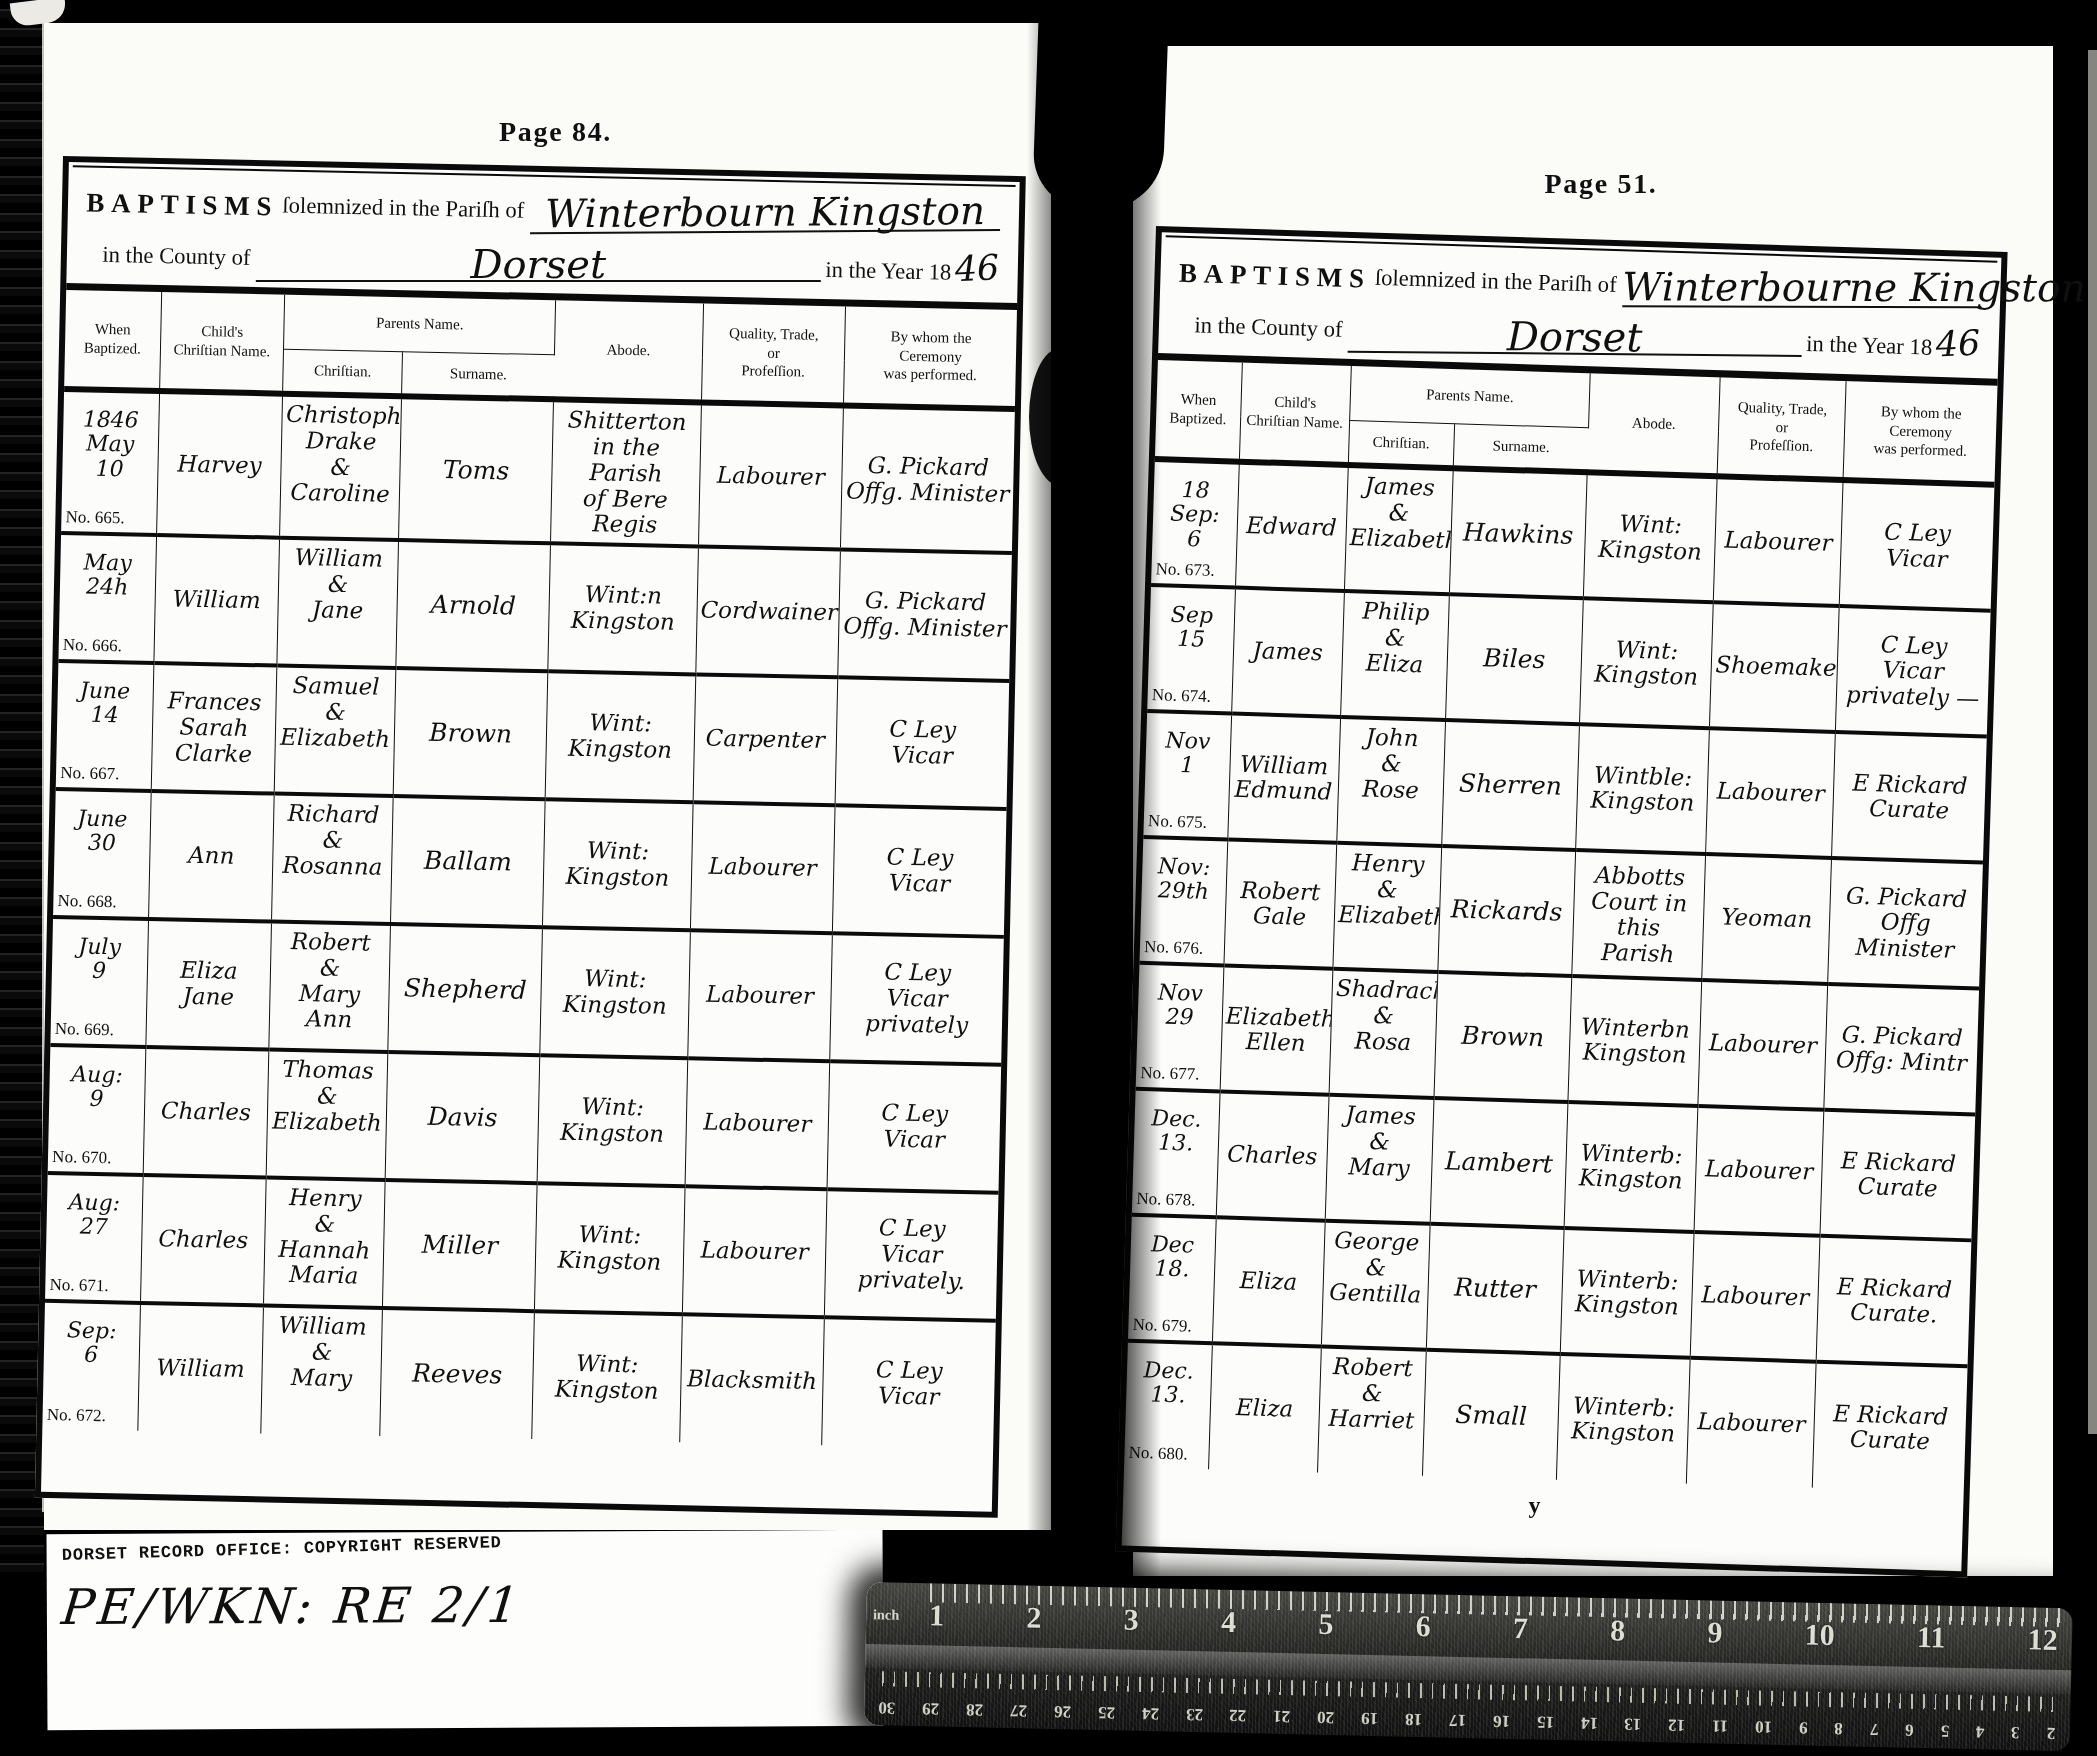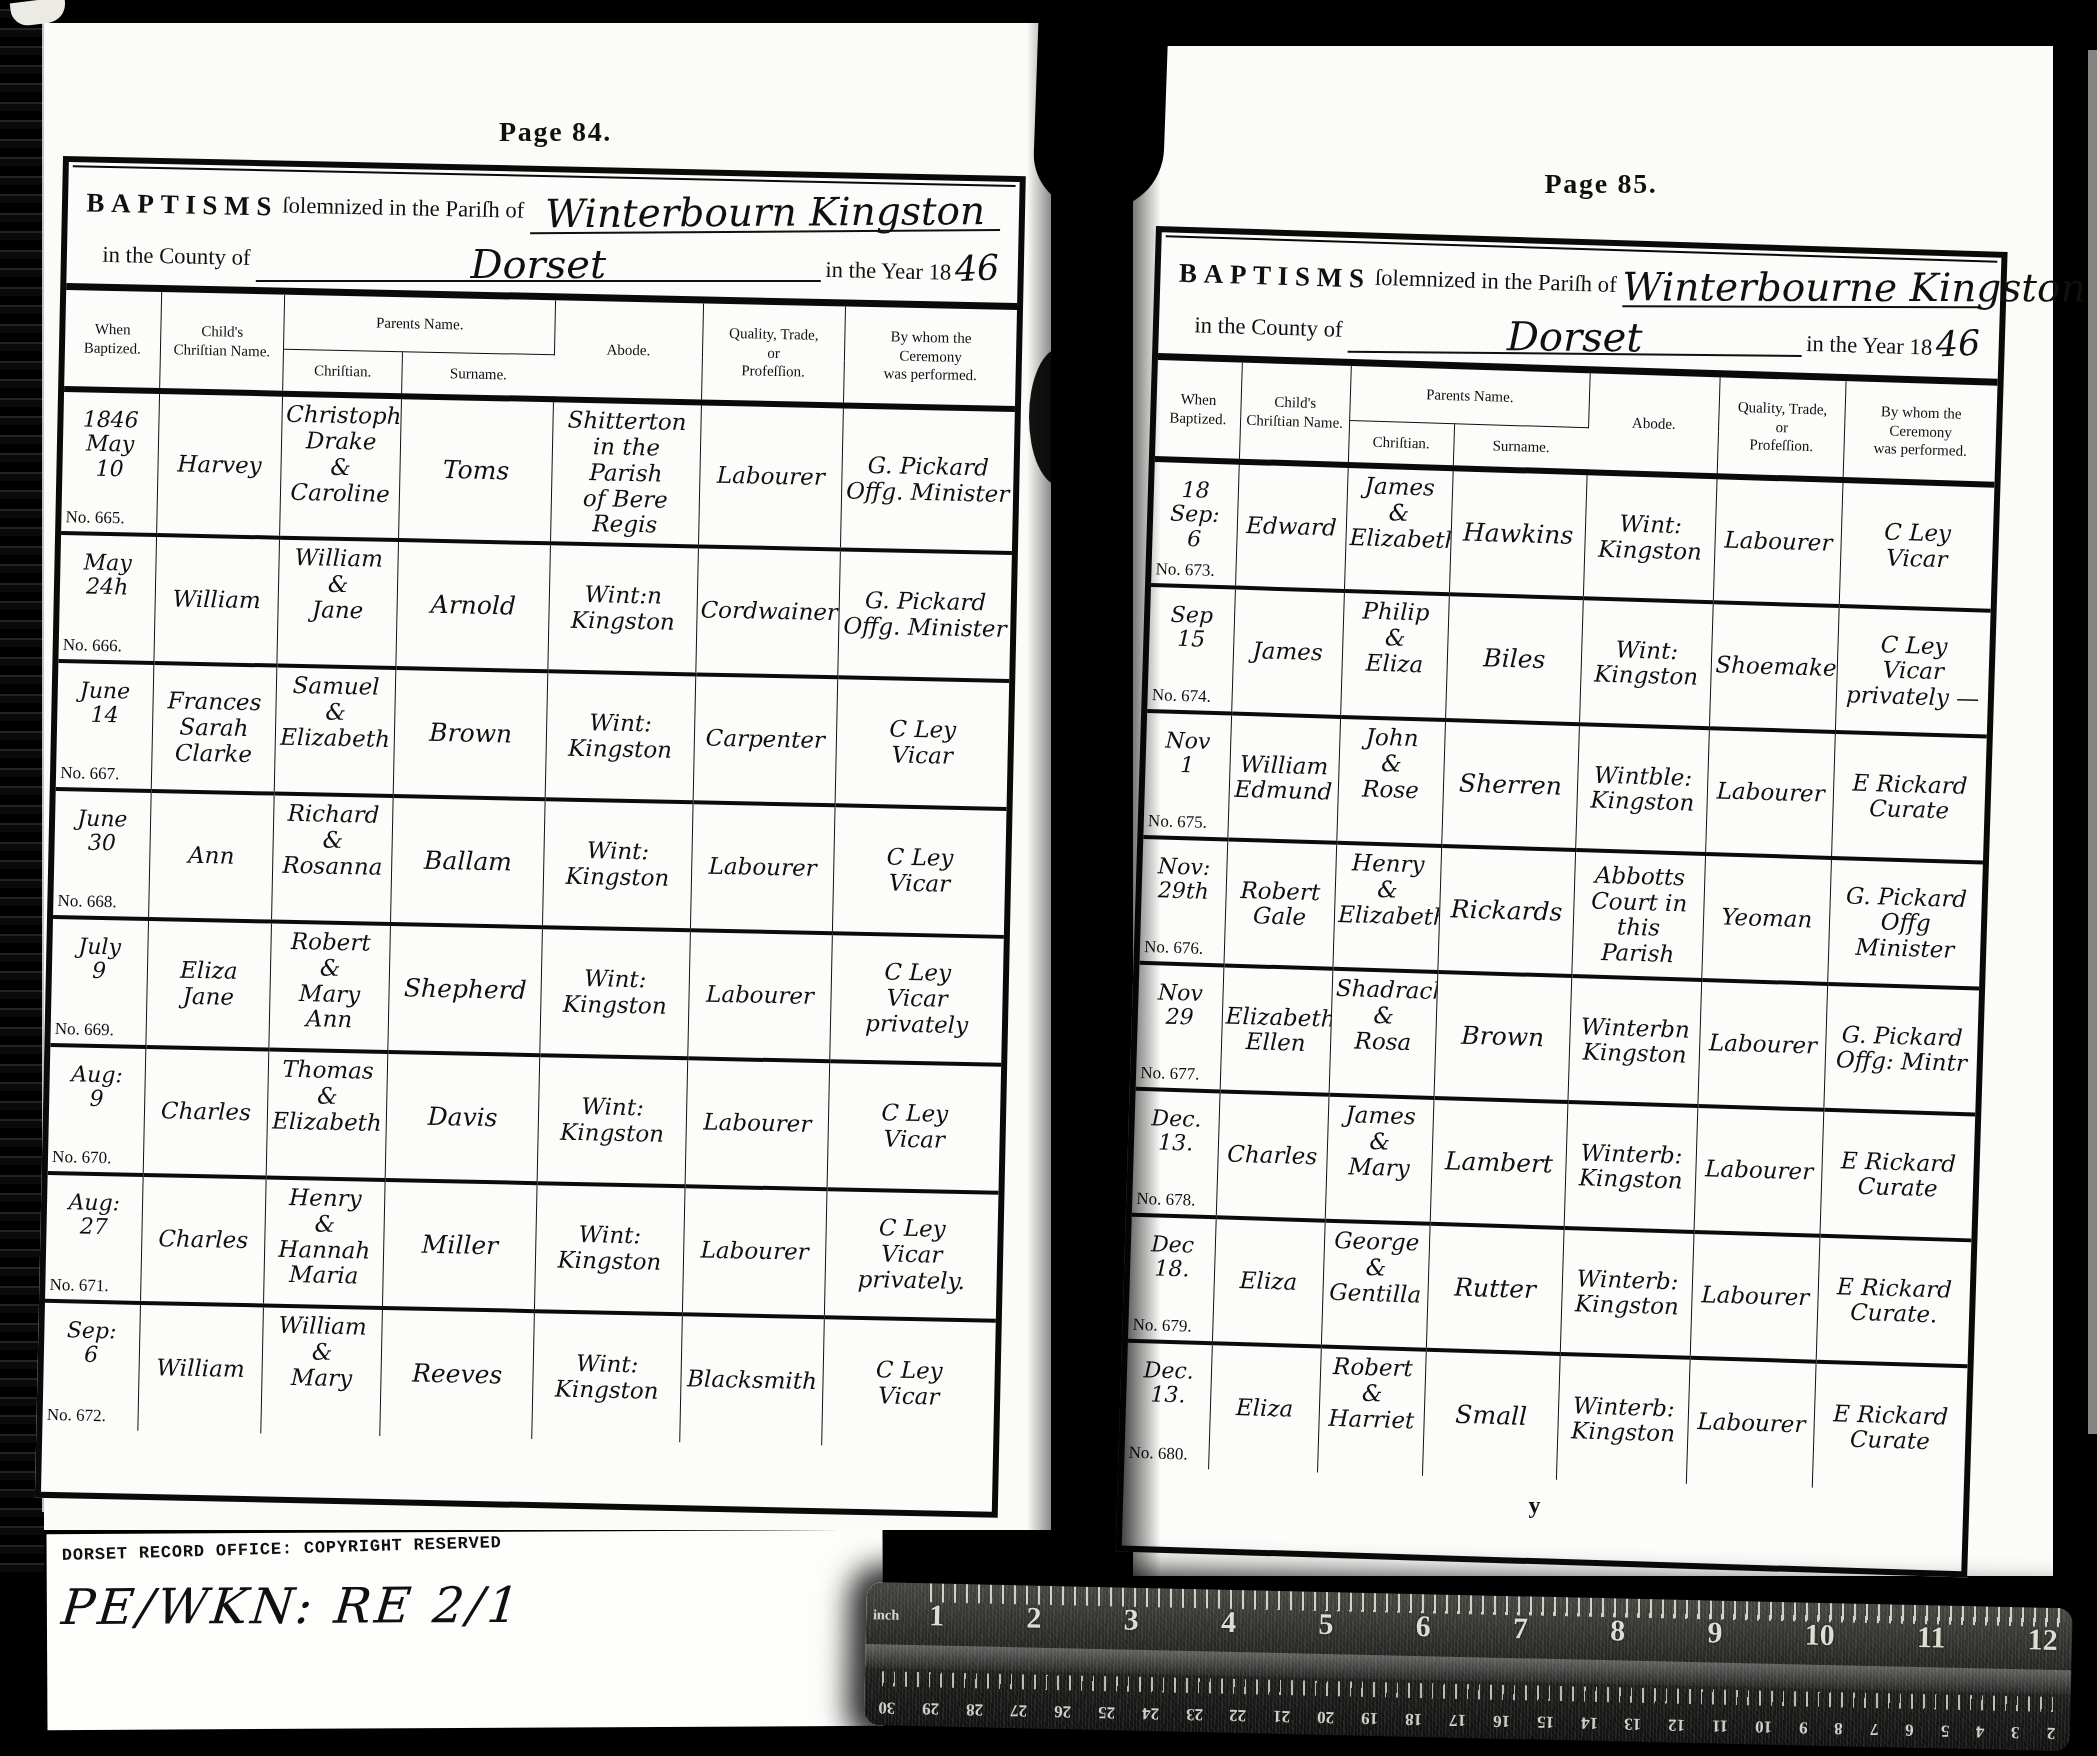--- a/index.html
+++ b/index.html
@@ -315,21 +315,21 @@
     <td class="c-qual hand">Blacksmith</td>
     <td class="c-by hand">C Ley
 Vicar</td>
   </tr>
           </tbody>
       </table>
     </div>
   </div>
 
   <div class="page" id="page85">
-    <div class="page-label">Page 85.</div>
+    <div class="page-label">Page 51.</div>
     <div class="form">
       <div class="form-title">
         <div class="tline">
           <span class="bapt">BAPTISMS</span>
           <span class="printed">ſolemnized in the Pariſh of</span>
           <span class="hand parish">Winterbourne Kingston</span>
         </div>
         <div class="tline second">
           <span class="printed first">in the County of</span>
           <span class="hand county">Dorset</span>

